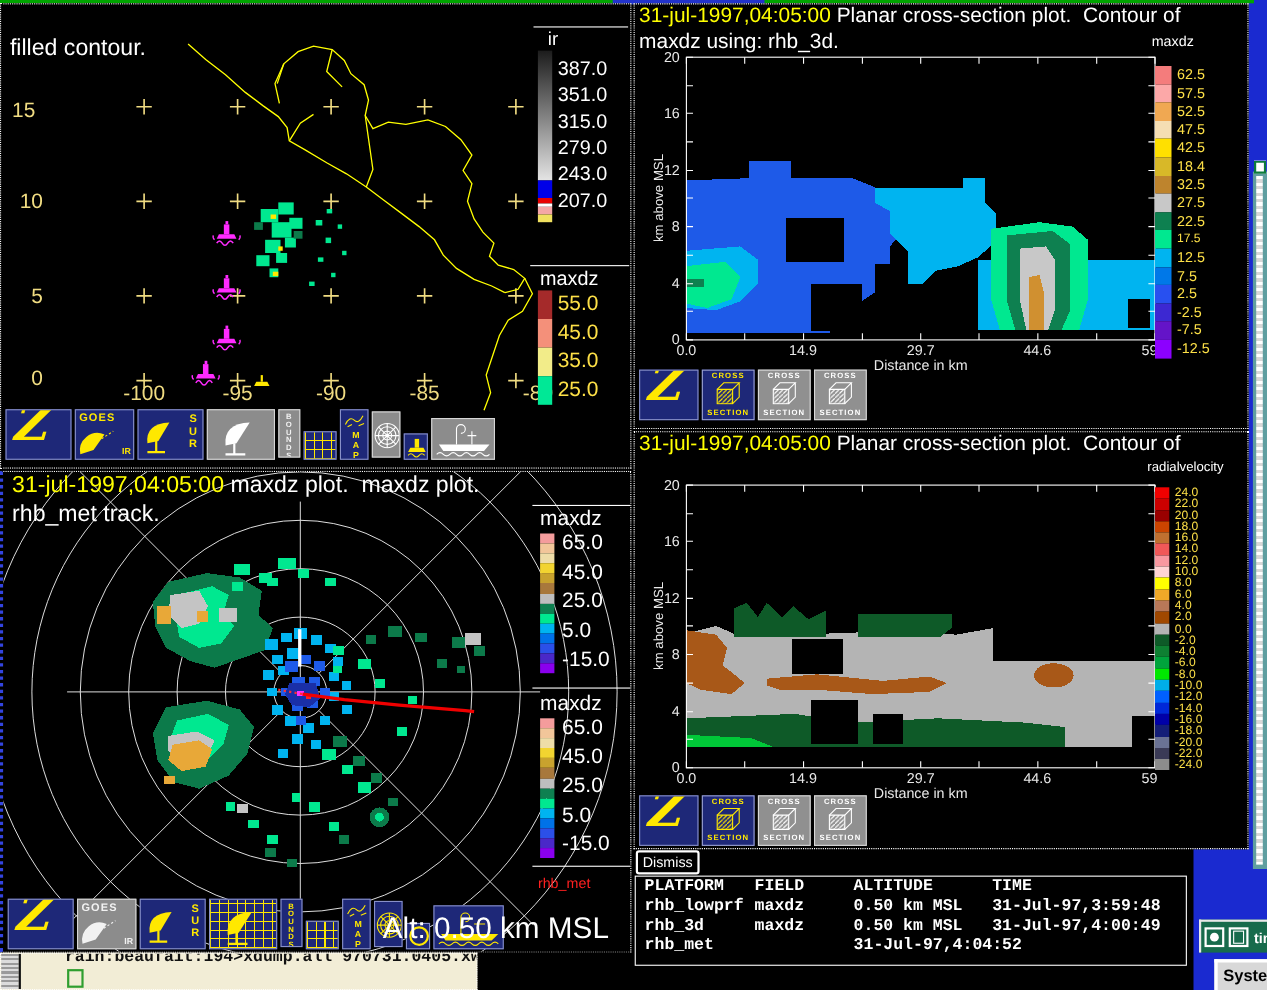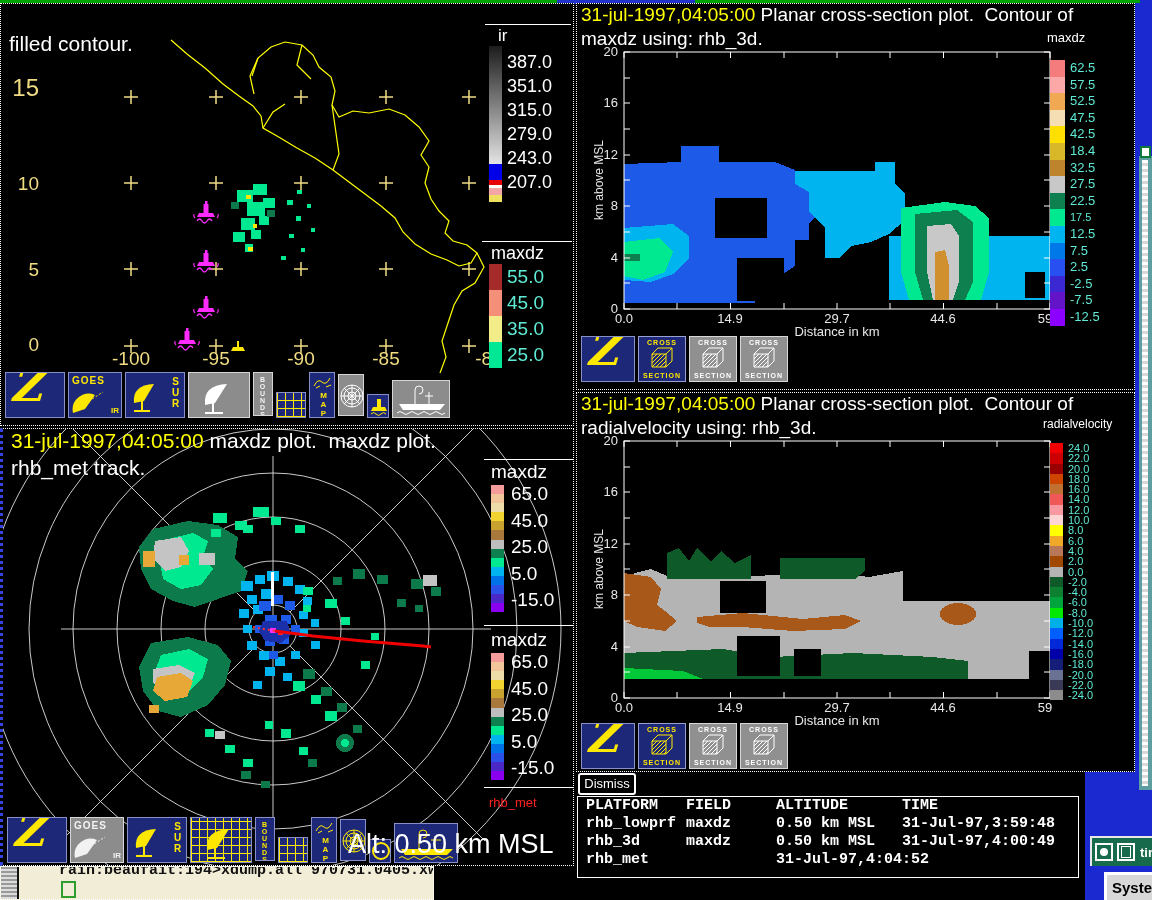--- a/index.html
+++ b/index.html
@@ -28,21 +28,21 @@
     repeating-linear-gradient(90deg,#ECECEC 0 1px,transparent 1px 9px)}
   .xs{box-sizing:border-box;position:relative;width:48px;height:46px;flex:none;text-align:center;overflow:hidden}
   .xs.on{background:#1E2878;color:#FFE800;border:1px solid #9AA0D0}
   .xs.off{background:#909090;color:#fff;border:1px solid #D8D8D8}
   .xs .lt{display:block;font-size:7px;font-weight:bold;margin-top:2px;letter-spacing:1px}
   .xs .lb{position:absolute;bottom:2px;left:0;right:0;font-size:7px;font-weight:bold;letter-spacing:1px}
   
   .cbtitle{position:absolute;color:#fff}
   .cbrow{display:flex;align-items:stretch}
   .cbrow .sw{flex:none}
-  .cbrow .cl{color:#5eead4;padding-left:5px;white-space:nowrap}
+  .cbrow .cl{color:#fde047;padding-left:5px;white-space:nowrap}
   .obar{position:absolute;background:#fff;height:1px}
   
   .dtable{position:absolute;border:1px solid #fff;background:#000;color:#fff;
     font-family:"Liberation Mono",monospace;font-weight:bold;font-size:15px}
   .trow{display:grid;grid-template-columns:100px 90px 126px auto;line-height:16px;padding:1px 8px;white-space:pre}
   .btn{position:absolute;background:#000;border:2px solid #fff;color:#fff;border-radius:3px;
     font-size:13px;text-align:center;line-height:17px}
   .mono{font-family:"Liberation Mono",monospace}
   svg{display:block}
   svg text{font-family:"Liberation Sans",sans-serif}
@@ -129,21 +129,21 @@
         <use href="#buoyg" x="186" y="342"></use>
     </g>
     <g fill="#FFE800">
       <path d="M232,343 l10,0 l2,4 l-14,0 z"></path>
         <rect x="236" y="337" width="2" height="6"></rect>
     </g>
   </svg>
 
   <div class="t2" style="left:8px;top:28px">filled contour.</div>
 
-  <span class="abs khaki" style="left:10px;top:70px;width:28px;font-size:24px;text-align:right">15</span>
+  <span class="abs khaki" style="left:10px;top:86px;width:28px;font-size:19px;">15</span>
   <span class="abs khaki" style="left:10px;top:169px;width:28px;font-size:19px;text-align:right">10</span>
   <span class="abs khaki" style="left:10px;top:255px;width:28px;font-size:19px;text-align:right">5</span>
   <span class="abs khaki" style="left:10px;top:330px;width:28px;font-size:19px;text-align:right">0</span>
   <span class="abs khaki" style="left:100px;top:344px;width:60px;font-size:19px;text-align:center">-100</span>
   <span class="abs khaki" style="left:185px;top:344px;width:60px;font-size:19px;text-align:center">-95</span>
   <span class="abs khaki" style="left:270px;top:344px;width:60px;font-size:19px;text-align:center">-90</span>
   <span class="abs khaki" style="left:355px;top:344px;width:60px;font-size:19px;text-align:center">-85</span>
   <span class="abs khaki" style="left:458px;top:344px;width:60px;font-size:19px;text-align:center">-80</span>
 
   <div class="obar" style="left:484px;top:20px;width:86px"></div>
@@ -688,21 +688,20 @@
       <text x="137" y="291" text-anchor="middle">14.9</text>
       <text x="244" y="291" text-anchor="middle">29.7</text>
       <text x="350" y="291" text-anchor="middle">44.6</text>
       <text x="452" y="291" text-anchor="middle">59</text>
       <text x="244" y="304" text-anchor="middle">Distance in km</text>
       <text x="10" y="148" transform="rotate(-90 10 148)" text-anchor="middle" font-family="Liberation Mono" font-size="12">km above MSL</text>
     </g>
   </svg>
 
   <div class="t1" style="left:4px;top:0"><span class="ts">31-jul-1997,04:05:00</span><span> Planar cross-section plot.  Contour of</span></div>
-  <div class="t2" style="left:4px;top:24px">radialvelocity using: rhb_3d.</div>
 
   <span class="cbtitle" style="left:466px;top:24px;font-size:12px">radialvelocity</span>
   <div class="abs" style="left:473px;top:50px">
 
   <div class="cbrow" style="height:10.3px">
       <span class="sw" style="width: 13px; background: rgb(240, 0, 0);"></span>
       <span class="cl" style="font-size:11px;line-height:10.3px">24.0</span>
     </div>
       <div class="cbrow" style="height:10.3px">
       <span class="sw" style="width: 13px; background: rgb(204, 0, 0);"></span>

